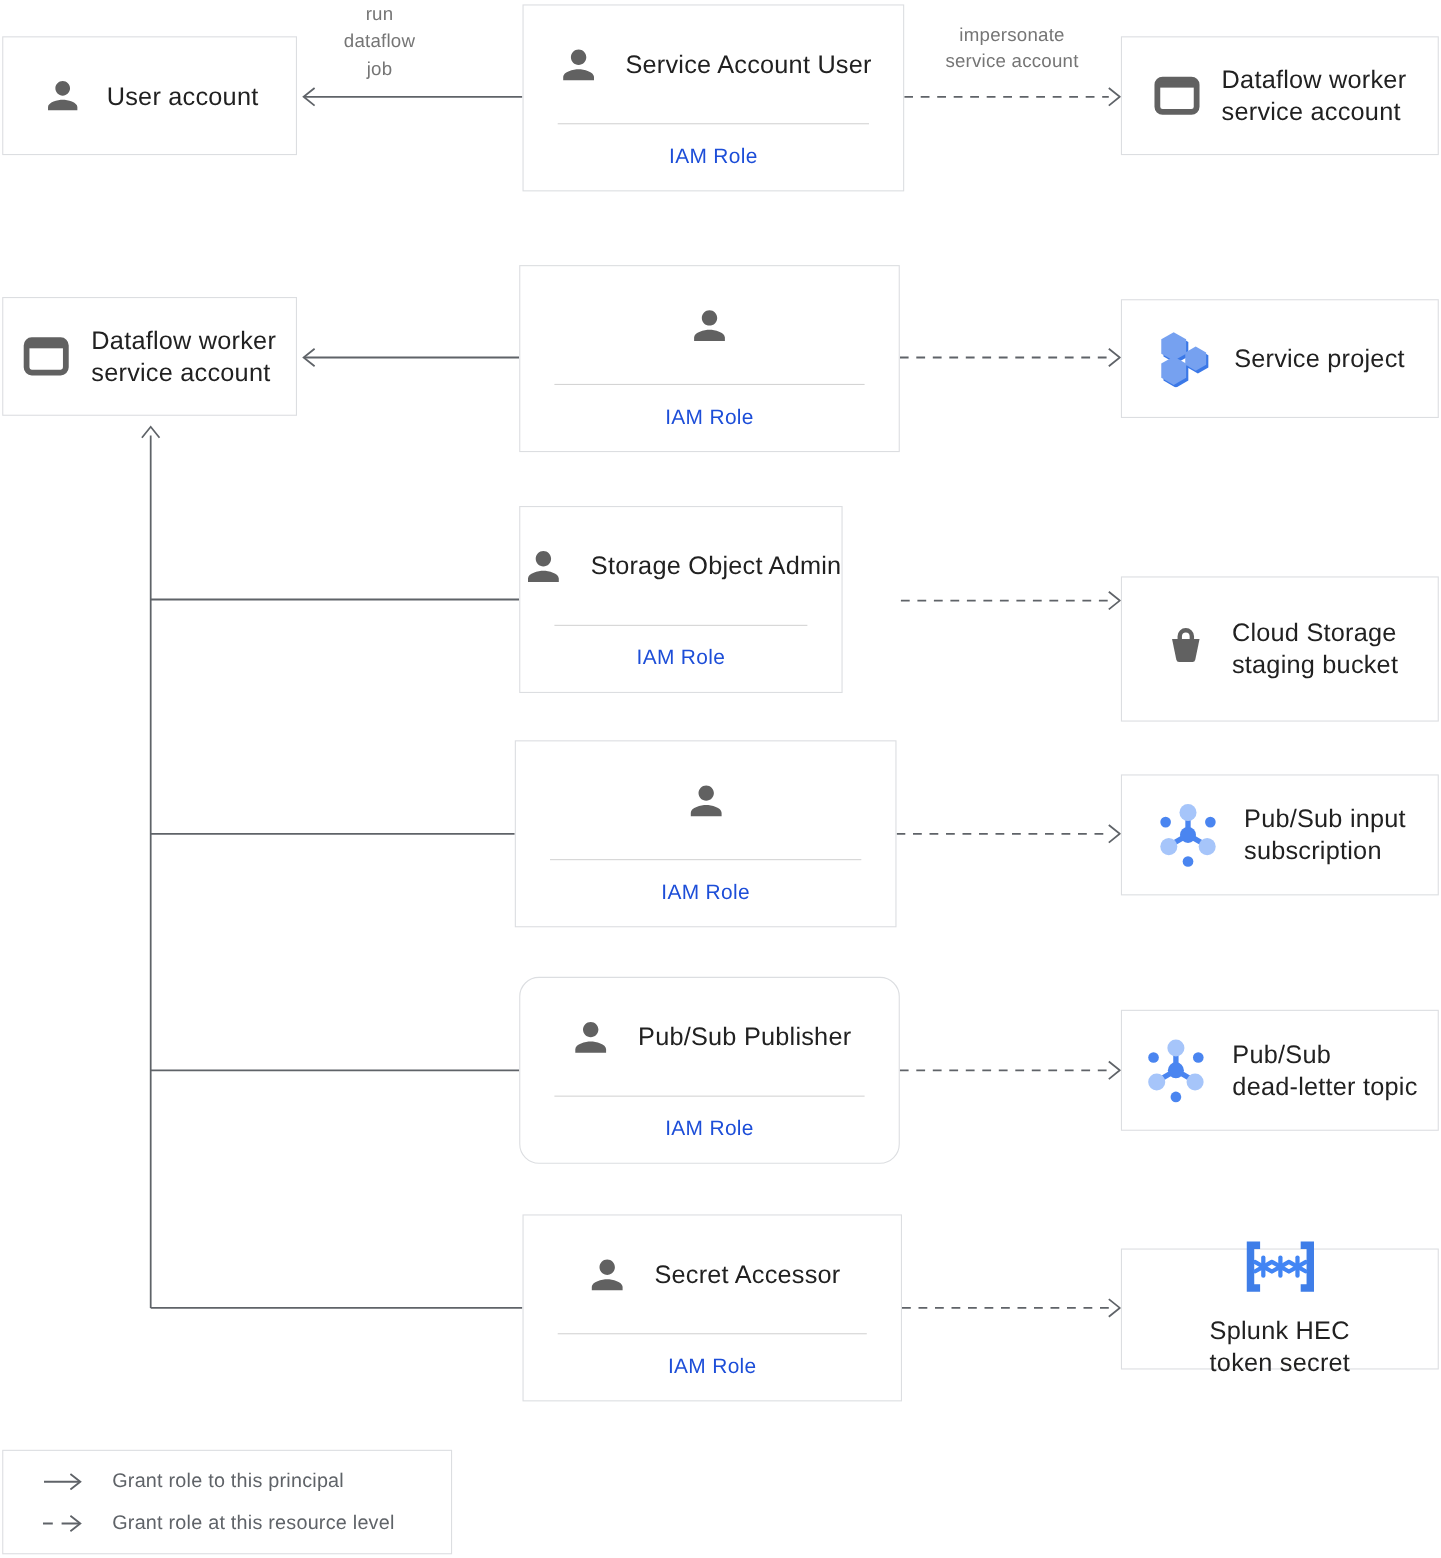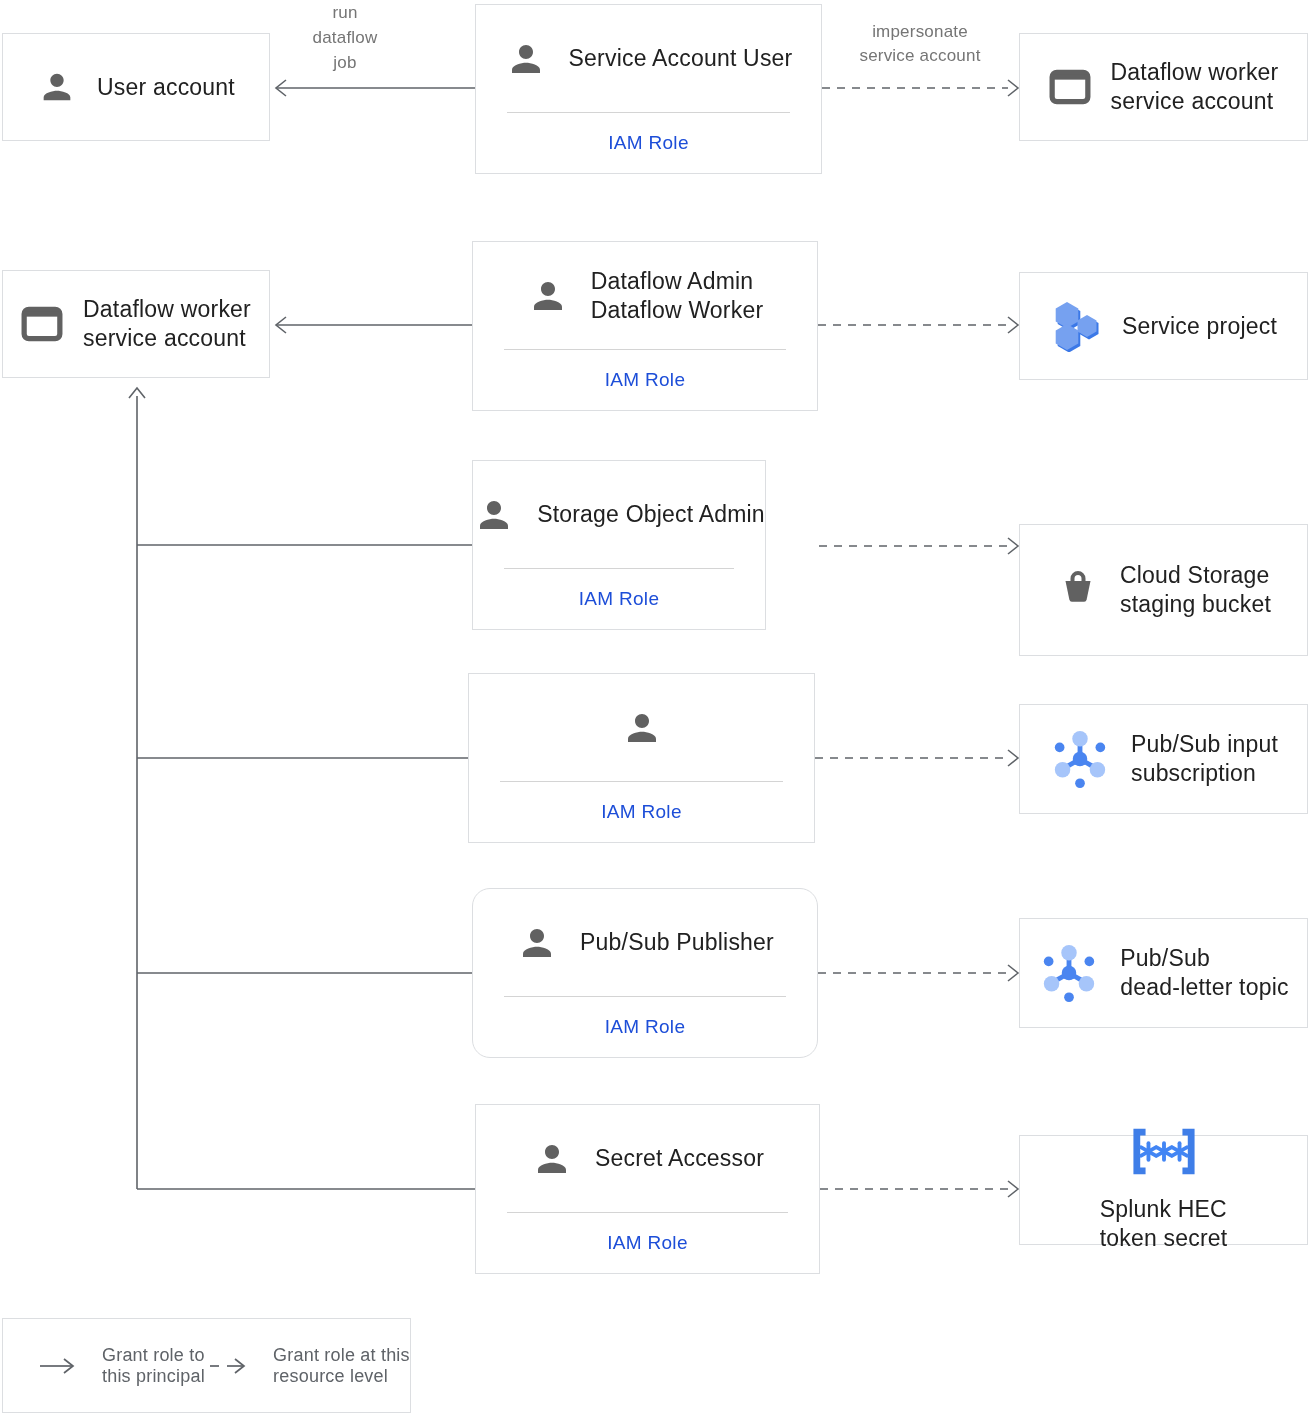--- a/index.html
+++ b/index.html
@@ -20,21 +20,21 @@
   .role-divider{border:none;border-top:1px solid #d4d4d4;margin:0 31px;height:0;}
   .role-bottom{flex:1;display:flex;align-items:center;justify-content:center;
     color:#1d4ed8;font-size:19px;letter-spacing:.3px;}
   .edge-label{
     position:absolute;color:#757575;font-size:17px;text-align:center;
     white-space:pre-line;line-height:25px;letter-spacing:.2px;
   }
   .legend{
     position:absolute;left:2px;top:1318px;width:409px;height:95px;
     border:1px solid #dcdee1;box-sizing:border-box;background:#fff;
-    display:flex;flex-direction:row;justify-content:space-evenly;padding-left:36px;
+    display:flex;flex-direction:column;justify-content:space-evenly;padding-left:36px;
   }
   .legend-row{display:flex;align-items:center;gap:19px;}
   .legend-text{color:#5f6368;font-size:18px;letter-spacing:.2px;}
   .icon{display:flex;align-items:center;justify-content:center;flex:0 0 auto;}
 </style>
 </head>
 <body>
 
 <div class="canvas">
 
@@ -140,22 +140,20 @@
 service account</span>
   </div>
 
   <div class="box role-box" style="left:472px;top:241px;width:346px;height:170px;">
     <div class="role-top">
       <span class="icon">
         <svg width="42" height="42" viewBox="0 0 24 24" fill="#616161">
           <path d="M12 12c2.21 0 4-1.79 4-4s-1.79-4-4-4-4 1.79-4 4 1.79 4 4 4zm0 2.2c-2.67 0-8 1.34-8 4v1.8h16v-1.8c0-2.66-5.33-4-8-4z"></path>
         </svg>
       </span>
-      <span class="node-label">Dataflow Admin
-Dataflow Worker</span>
     </div>
     <hr class="role-divider">
     <div class="role-bottom">IAM Role</div>
   </div>
 
   <div class="box" style="left:1019px;top:272px;width:289px;height:108px;">
     <span class="icon">
       <svg width="52" height="52" viewBox="0 0 52 52">
         <polygon points="19,4.5 30.3,11 30.3,24 19,30.5 7.7,24 7.7,11" fill="#3b78e7"></polygon>
         <polygon points="17,2 28.3,8.5 28.3,21.5 17,28 5.7,21.5 5.7,8.5" fill="#76a1f0"></polygon>

